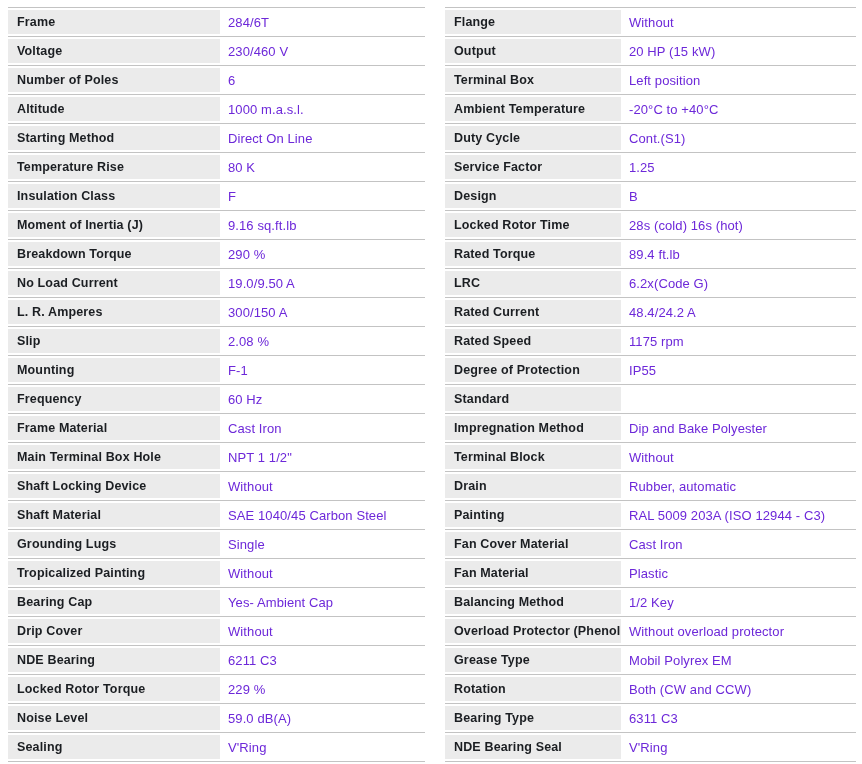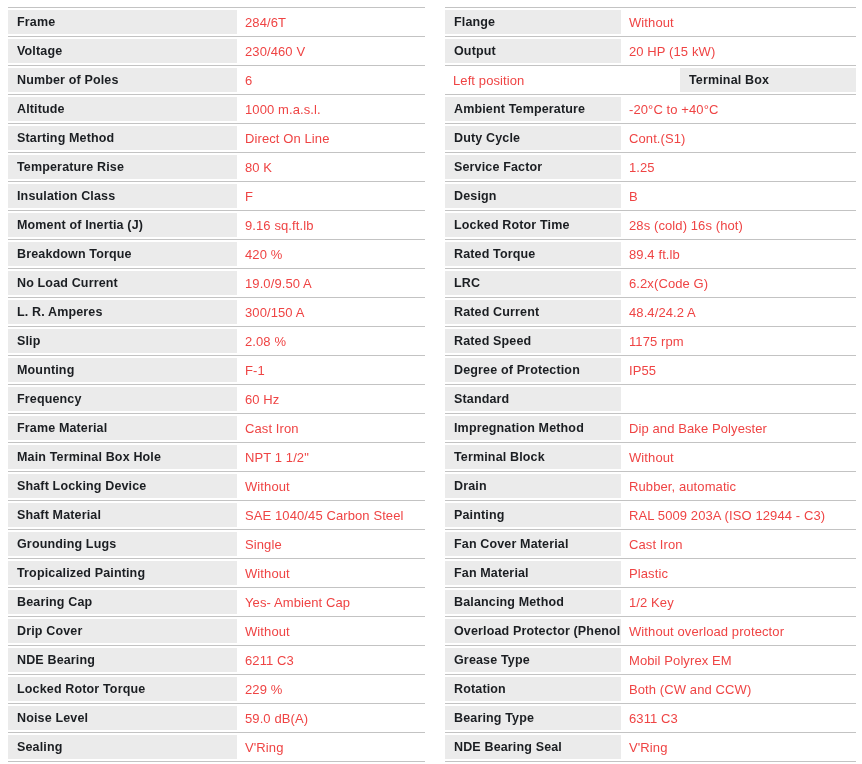--- a/index.html
+++ b/index.html
@@ -38,27 +38,27 @@
     background: #ebebeb;
     background-clip: padding-box;
     border-top: 2px solid #ffffff;
     border-bottom: 2px solid #ffffff;
     font-weight: bold;
     font-size: 12.5px;
     letter-spacing: 0.15px;
     color: #1b1e22;
     padding-left: 9px;
   }
-  .t-left  .cell.label { width: 229px; }
+  .t-left  .cell.label { width: 212px; }
   .t-right .cell.label { width: 176px; }
   .cell.value {
     flex: 1;
     font-size: 13px;
     letter-spacing: 0.1px;
-    color: #ef4444;
+    color: #6d28d9;
     padding-left: 8px;
   }
 </style>
 </head>
 <body>
 
 <div class="spec-wrap">
   <div class="spec-table t-left">
       <div class="row">
         <div class="cell label">Frame</div>
@@ -87,21 +87,21 @@
       <div class="row">
         <div class="cell label">Insulation Class</div>
         <div class="cell value">F</div>
       </div>
       <div class="row">
         <div class="cell label">Moment of Inertia (J)</div>
         <div class="cell value">9.16 sq.ft.lb</div>
       </div>
       <div class="row">
         <div class="cell label">Breakdown Torque</div>
-        <div class="cell value">420 %</div>
+        <div class="cell value">290 %</div>
       </div>
       <div class="row">
         <div class="cell label">No Load Current</div>
         <div class="cell value">19.0/9.50 A</div>
       </div>
       <div class="row">
         <div class="cell label">L. R. Amperes</div>
         <div class="cell value">300/150 A</div>
       </div>
       <div class="row">
@@ -168,22 +168,22 @@
   <div class="spec-table t-right">
       <div class="row">
         <div class="cell label">Flange</div>
         <div class="cell value">Without</div>
       </div>
       <div class="row">
         <div class="cell label">Output</div>
         <div class="cell value">20 HP (15 kW)</div>
       </div>
       <div class="row">
+        <div class="cell label">Terminal Box</div>
         <div class="cell value">Left position</div>
-        <div class="cell label">Terminal Box</div>
       </div>
       <div class="row">
         <div class="cell label">Ambient Temperature</div>
         <div class="cell value">-20°C to +40°C</div>
       </div>
       <div class="row">
         <div class="cell label">Duty Cycle</div>
         <div class="cell value">Cont.(S1)</div>
       </div>
       <div class="row">

